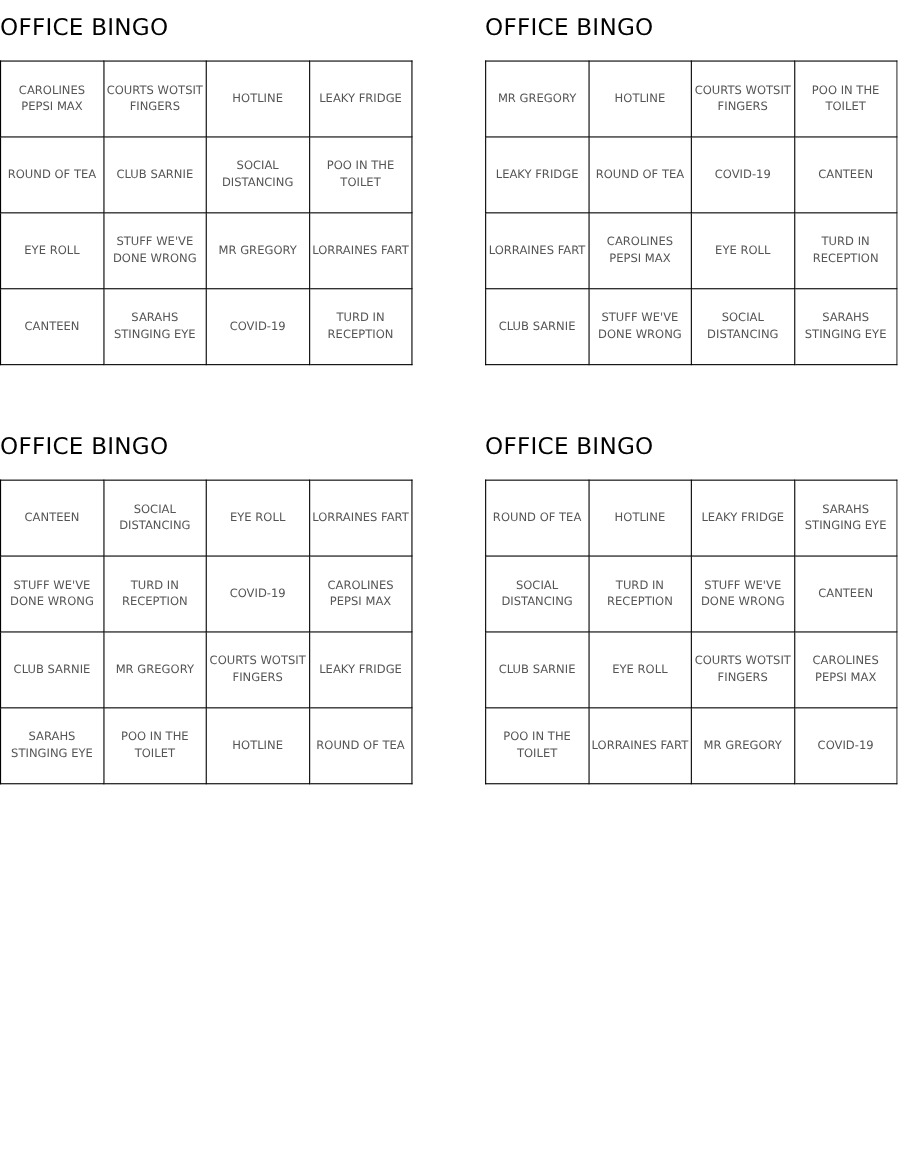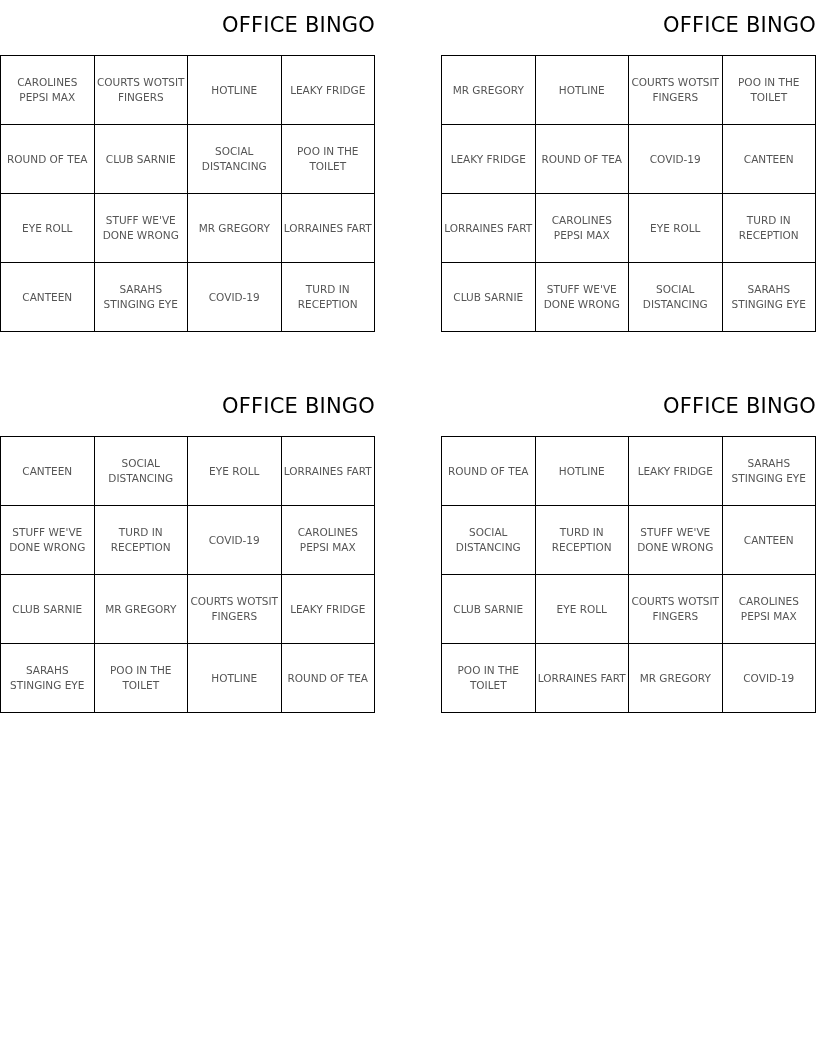--- a/index.html
+++ b/index.html
@@ -1,18 +1,18 @@
 <!DOCTYPE html>
 <html><head>
   <meta charset="utf-8">
   <style>
     html, body { margin: 0; padding: 0; background: #ffffff; }
     body { width: 816px; height: 1056px; position: relative; overflow: hidden; font-family: "DejaVu Sans", sans-serif; }
     .card { position: absolute; width: 375px; }
-    .card-title { position: absolute; left: 0; width: 375px; top: 13px; text-align: right; font-size: 21px; color: #000; letter-spacing: 0.2px; font-family: "DejaVu Sans", sans-serif; }
+    .card-title { position: absolute; left: 0; width: 375px; top: 13px; text-align: left; font-size: 21px; color: #000; letter-spacing: 0.2px; font-family: "DejaVu Sans", sans-serif; }
     table.grid { position: absolute; top: 55px; left: 0; border-collapse: collapse; table-layout: fixed; width: 375px; }
     table.grid td { border: 1px solid #000; width: 93px; height: 69px; padding: 0 2px; text-align: center; vertical-align: middle; font-size: 10.5px; line-height: 15px; color: #555; font-family: "DejaVu Sans", sans-serif; box-sizing: border-box; }
   </style>
 </head>
 <body>
 
 <div class="card" style="left:0px; top:0px;">
   <div class="card-title">OFFICE BINGO</div>
   <table class="grid">
     <tbody>

